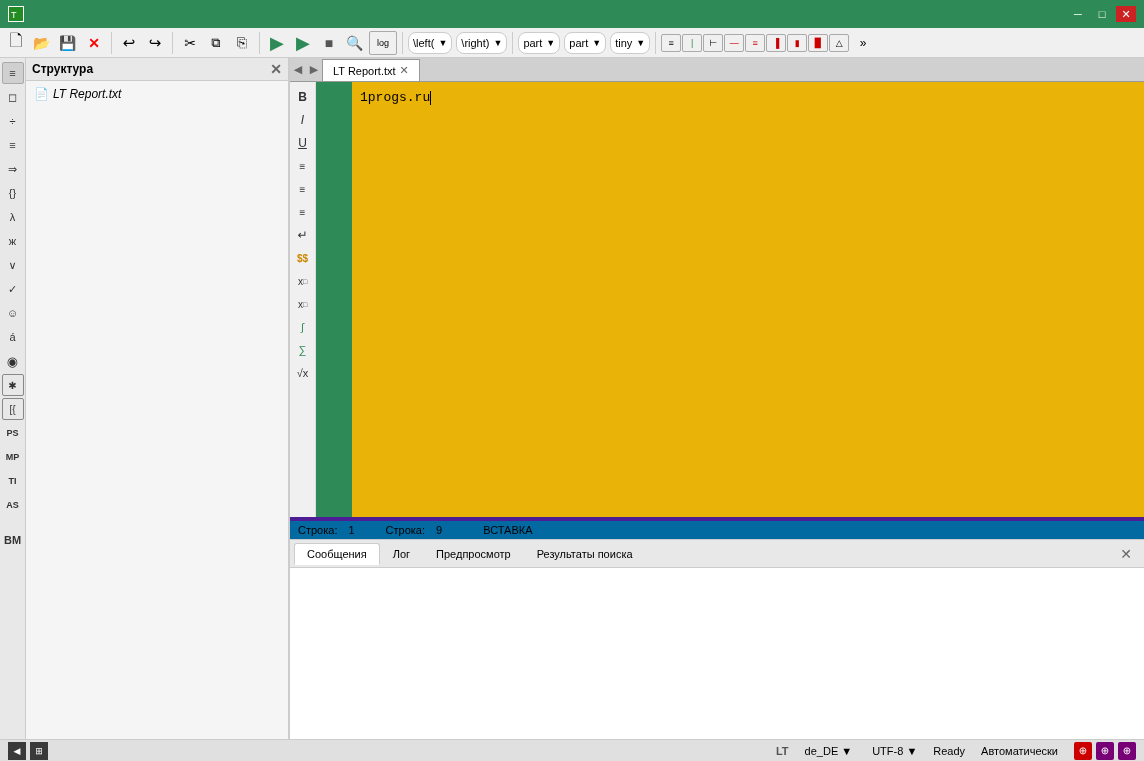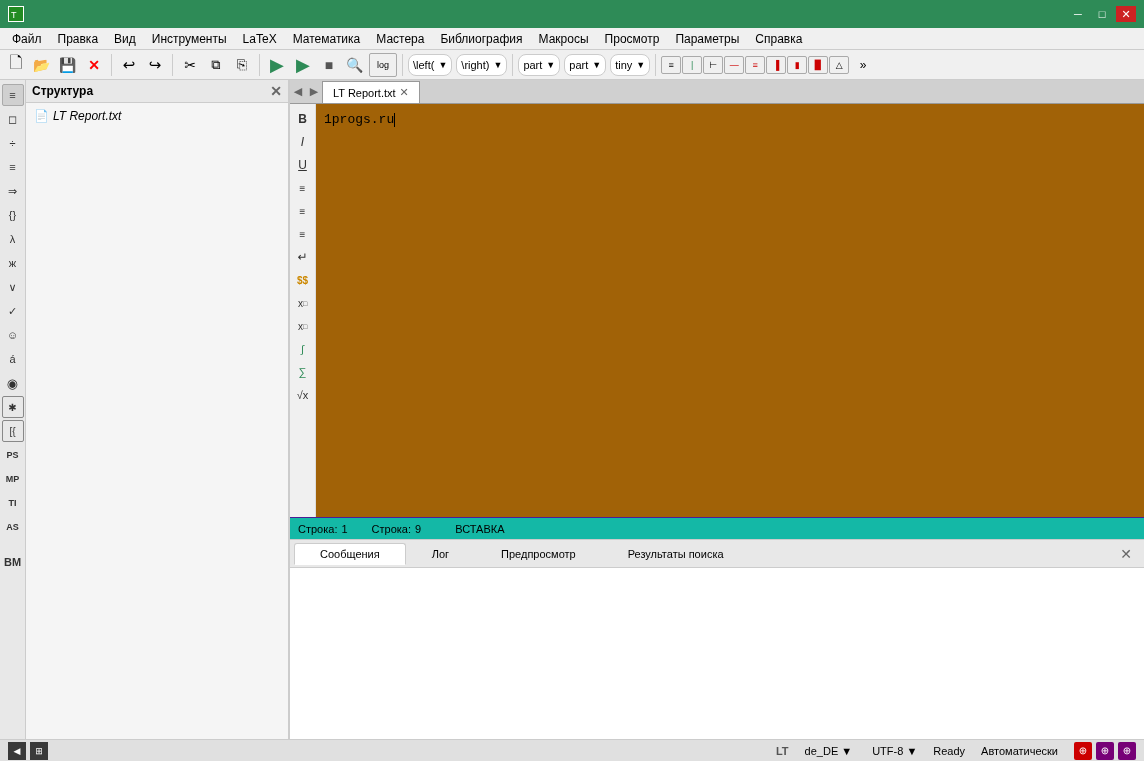--- a/index.html
+++ b/index.html
@@ -177,21 +177,21 @@
     }
     #bottom-tabs {
       height: 28px;
       background: #e8e8e8;
       display: flex;
       align-items: center;
       border-bottom: 1px solid #ccc;
       padding: 0 4px;
     }
     .bottom-tab {
-      padding: 4px 25px;
+      padding: 4px 12px;
       font-size: 11px;
       cursor: pointer;
       border: 1px solid transparent;
       border-radius: 3px 3px 0 0;
     }
     .bottom-tab.active {
       background: white;
       border-color: #ccc;
       border-bottom-color: white;
       margin-bottom: -1px;
@@ -255,34 +255,20 @@
           </svg>
       </div>
     </div>
     <div id="titlebar-controls">
       <button class="title-btn">─</button>
       <button class="title-btn">□</button>
       <button class="title-btn close">✕</button>
     </div>
   </div>
 
-  <div id="menubar">
-    <div class="menu-item">Файл</div>
-    <div class="menu-item">Правка</div>
-    <div class="menu-item">Вид</div>
-    <div class="menu-item">Инструменты</div>
-    <div class="menu-item">LaTeX</div>
-    <div class="menu-item">Математика</div>
-    <div class="menu-item">Мастера</div>
-    <div class="menu-item">Библиография</div>
-    <div class="menu-item">Макросы</div>
-    <div class="menu-item">Просмотр</div>
-    <div class="menu-item">Параметры</div>
-    <div class="menu-item">Справка</div>
-  </div>
 
   <div id="toolbar">
     <div class="tb-btn" title="New" style="font-size:16px;">🗋</div>
     <div class="tb-btn" title="Open" style="font-size:14px;">📂</div>
     <div class="tb-btn" title="Save" style="font-size:14px;">💾</div>
     <div class="tb-btn" style="color:red;font-size:14px;font-weight:bold;">✕</div>
     <div class="tb-sep"></div>
     <div class="tb-btn" title="Undo" style="font-size:15px;">↩</div>
     <div class="tb-btn" title="Redo" style="font-size:15px;">↪</div>
     <div class="tb-sep"></div>
@@ -398,28 +384,28 @@
           <div class="math-btn" style="font-size:10px;">≡</div>
           <div class="math-btn" style="font-size:12px;">↵</div>
           <div class="math-btn gold" style="color:#cc8800;font-size:10px;font-weight:bold;">$$</div>
           <div class="math-btn" style="font-size:10px;">x<sup style="font-size:7px;">□</sup></div>
           <div class="math-btn" style="font-size:10px;">x<sub style="font-size:7px;">□</sub></div>
           <div class="math-btn" style="font-size:11px;color:#2e8b57;">∫</div>
           <div class="math-btn" style="font-size:11px;color:#2e8b57;">∑</div>
           <div class="math-btn" style="font-size:11px;">√x</div>
         </div>
 
-        <div id="code-area" style="flex:1;padding:8px 8px;font-family:'Courier New',monospace;font-size:13px;background:#a16207;overflow:auto;">
+        <div id="code-area" style="flex:1;padding:8px 8px;font-family:'Courier New',monospace;font-size:13px;background:#eab308;overflow:auto;margin-left:36px;">
           <div class="code-line">
             <span>1progs.ru</span><span class="cursor"></span>
           </div>
         </div>
       </div>
 
-      <div id="statusbar" style="height:22px;background:#14b8a6;border-top:1px solid #4c1d95;display:flex;align-items:center;padding:0 8px;font-size:11px;gap:4px;">
+      <div id="statusbar" style="height:22px;background:#0369a1;border-top:4px solid #4c1d95;display:flex;align-items:center;padding:0 8px;font-size:11px;gap:11px;">
         <span>Строка:</span>
         <span>1</span>
         <span style="margin-left:20px;">Строка:</span>
         <span>9</span>
         <span style="margin-left:30px;">ВСТАВКА</span>
       </div>
 
       <div id="bottom-panel" style="height:200px;border-top:1px solid #ccc;background:white;display:flex;flex-direction:column;">
         <div id="bottom-tabs" style="height:28px;background:#e8e8e8;display:flex;align-items:center;border-bottom:1px solid #ccc;padding:0 4px;">
           <div class="bottom-tab active">Сообщения</div>

